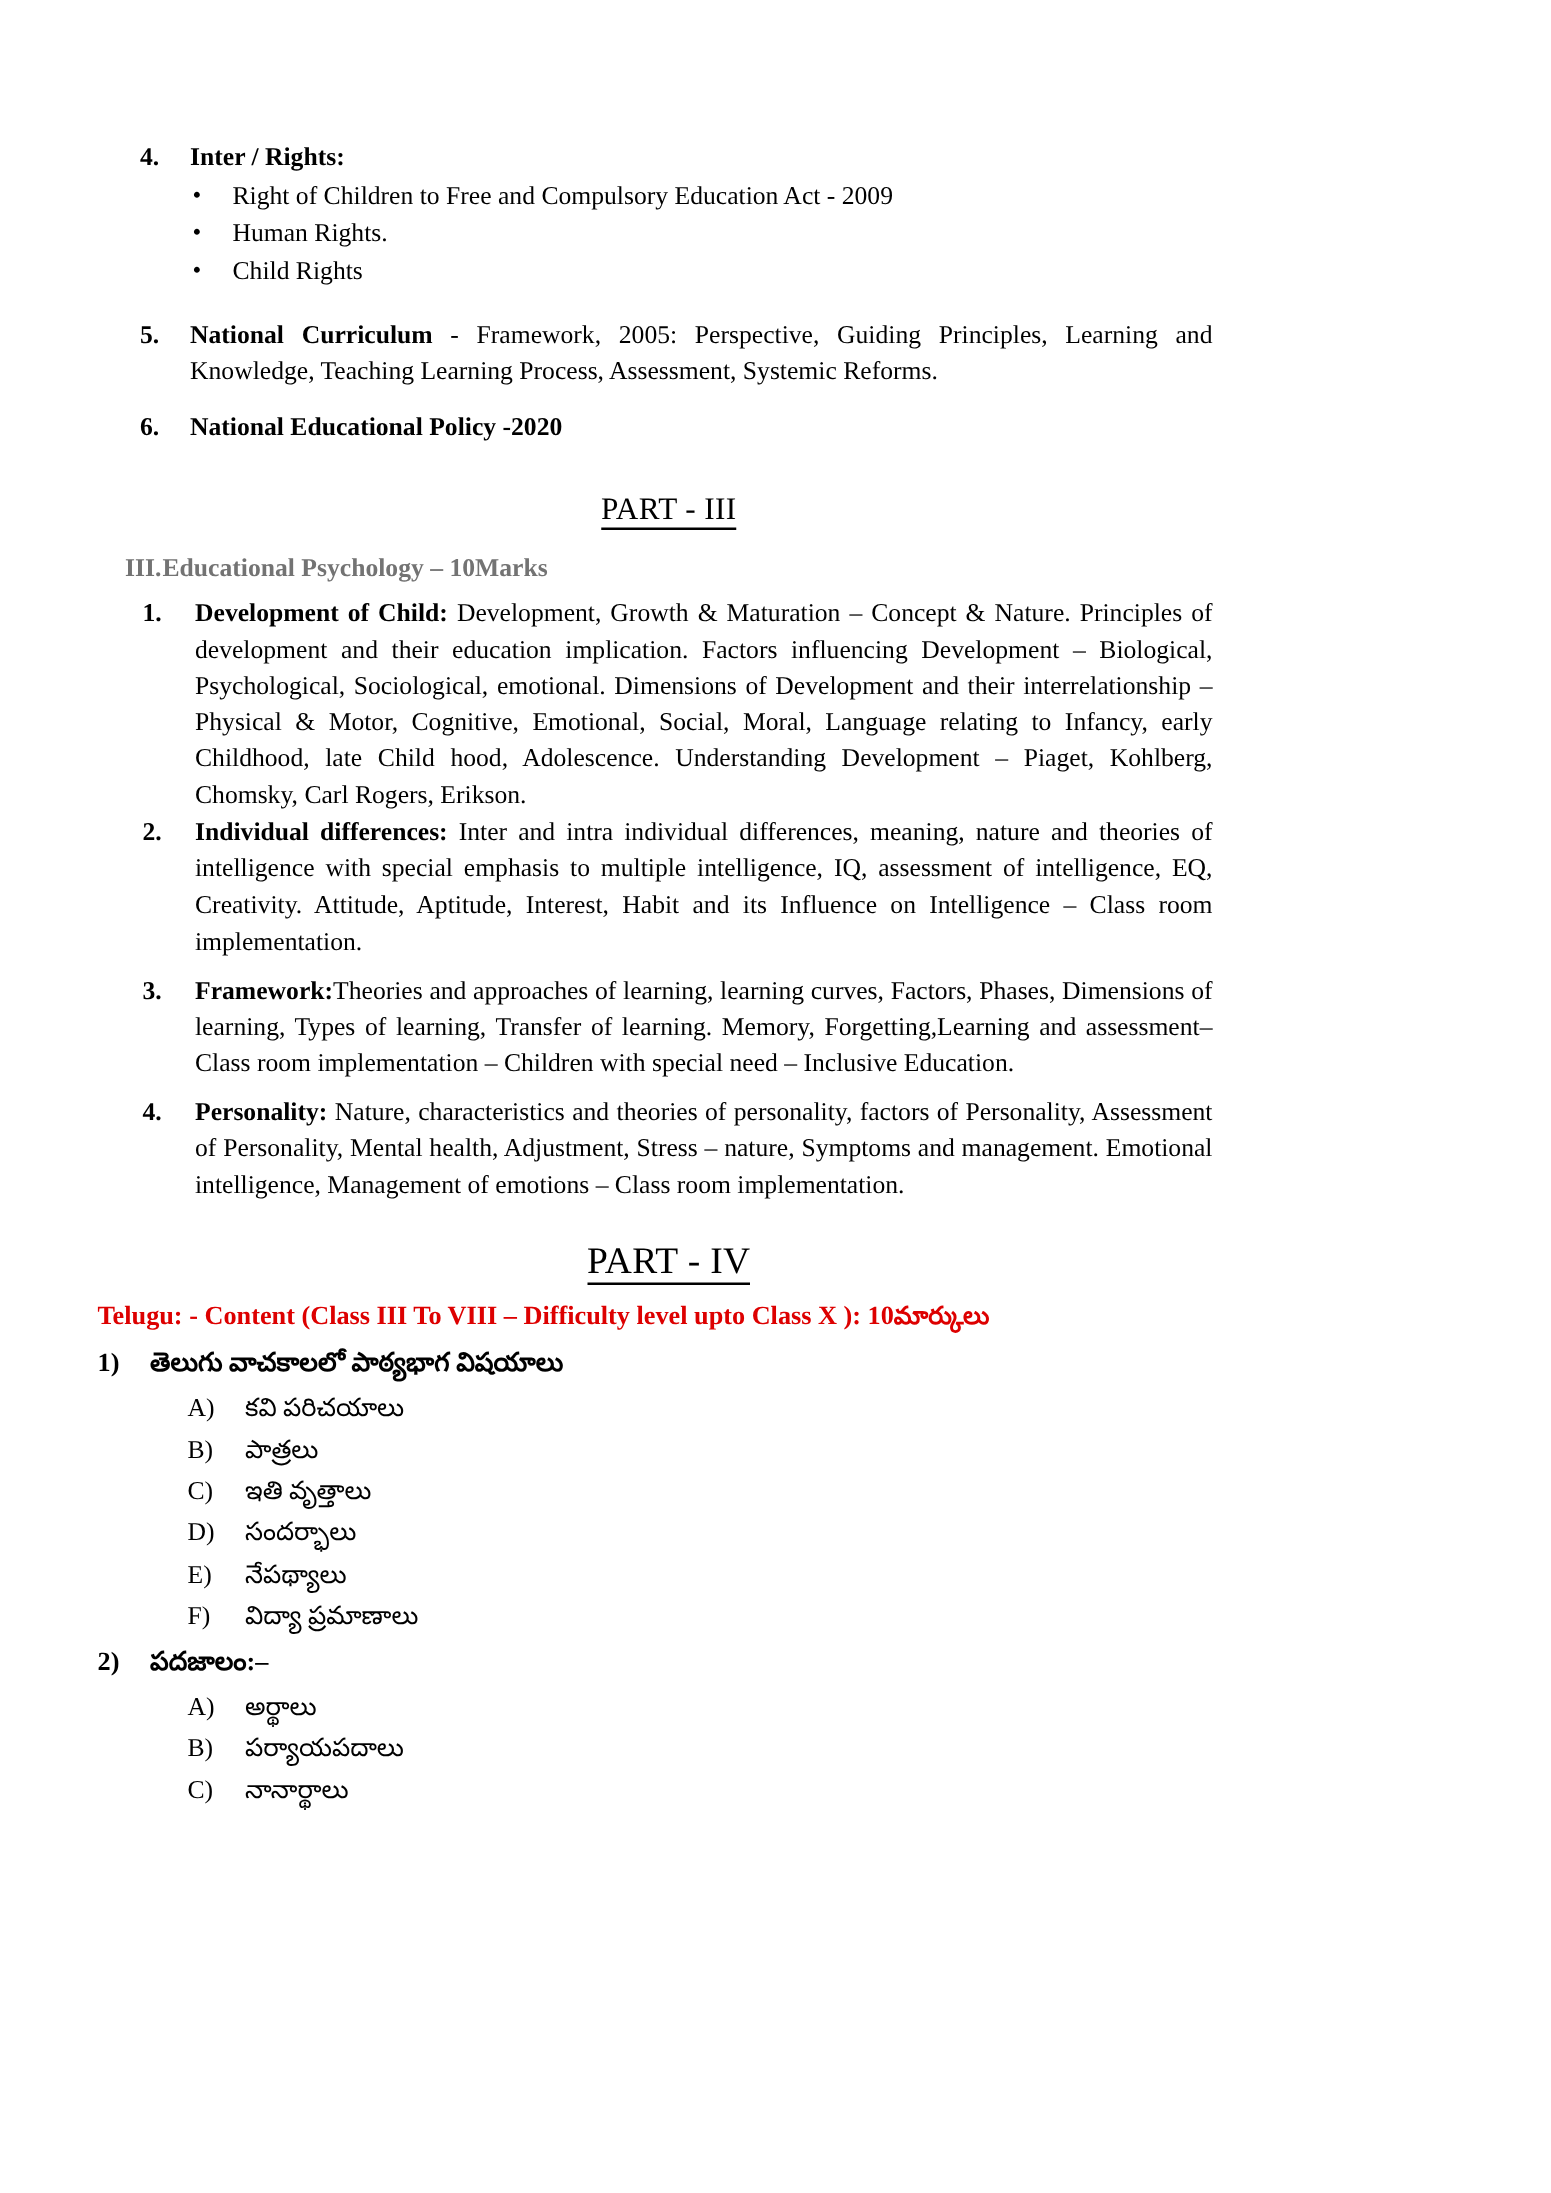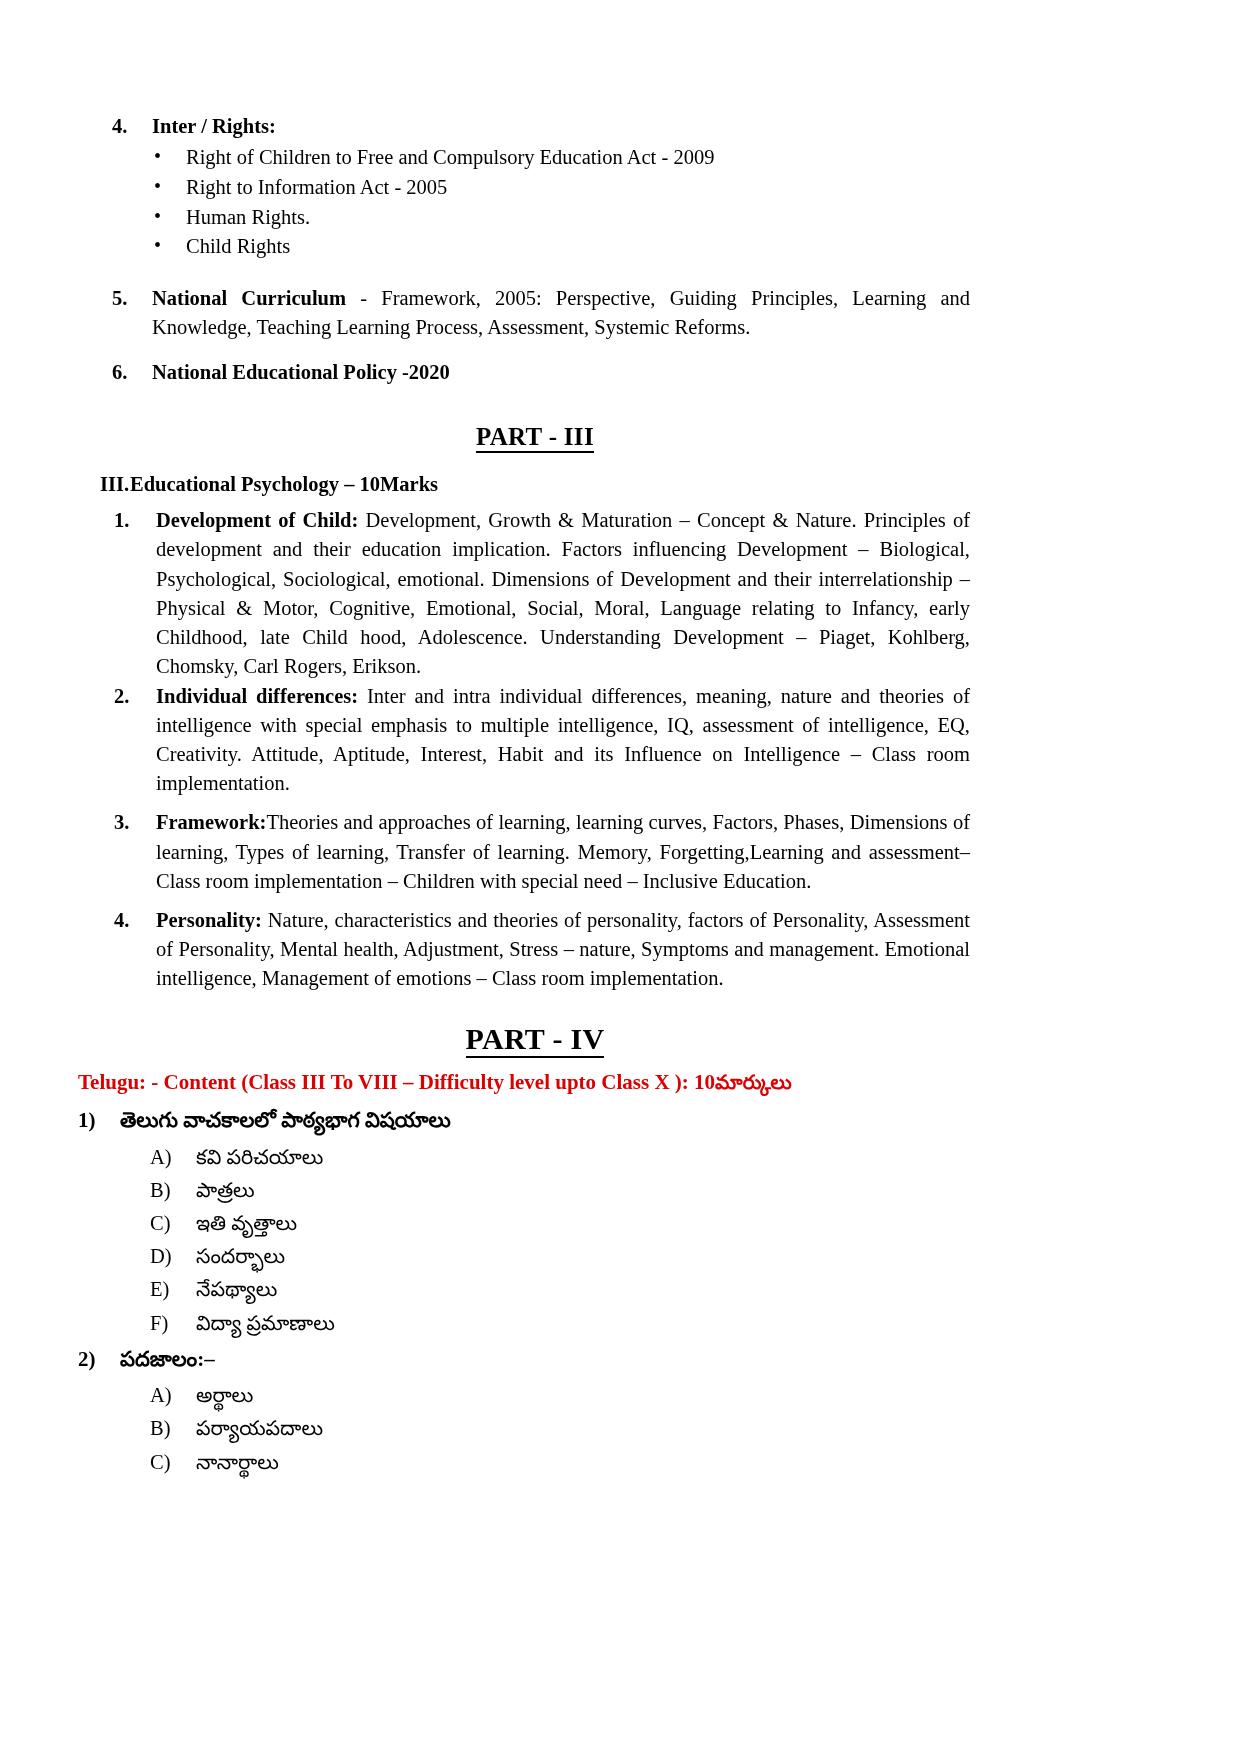--- a/index.html
+++ b/index.html
@@ -67,36 +67,36 @@
   }
 
   .gap-sm { height: 14px; }
   .gap-md { height: 22px; }
   .gap-lg { height: 34px; }
 
   
   .part-heading {
     text-align: center;
     font-size: 25px;
-    font-weight: bold;
+    font-weight: normal;
     letter-spacing: 0.3px;
     margin: 0;
   }
   .part-heading span {
     border-bottom: 2.6px solid #000;
     padding-bottom: 1px;
   }
   .part-heading.big {
     font-size: 30px;
     margin-top: 14px;
   }
 
   
   .red-heading {
-    color: #000000;
+    color: #737373;
     font-weight: bold;
     font-size: 20.5px;
     margin: 0;
     position: relative;
     padding-left: 0;
   }
   .red-heading .rnum {
     display: inline-block;
     min-width: 30px;
   }
@@ -187,21 +187,20 @@
 
 <div class="page">
   <div class="content">
 
     <div class="num-item">
       <span class="num">4.</span>
       <span class="lead">Inter / Rights:</span>
     </div>
     <ul class="bullets">
       <li>Right of Children to Free and Compulsory Education Act - 2009</li>
-      <li>Right to Information Act - 2005</li>
       <li>Human Rights.</li>
       <li>Child Rights</li>
     </ul>
 
     <div class="gap-md"></div>
 
     <div class="num-item justify">
       <span class="num">5.</span><span class="lead">National Curriculum</span><span> - Framework, 2005: Perspective, Guiding Principles, Learning and Knowledge, Teaching Learning Process, Assessment, Systemic Reforms.</span>
     </div>
 

